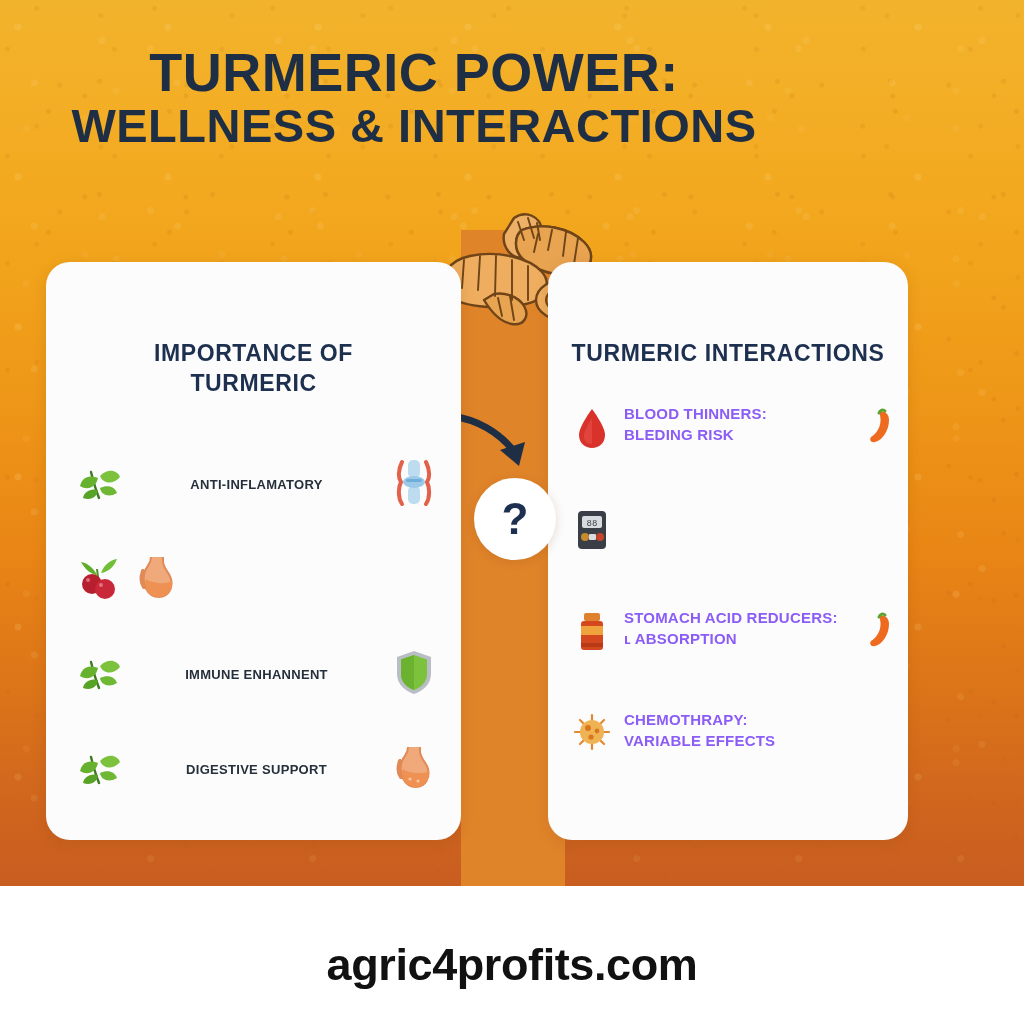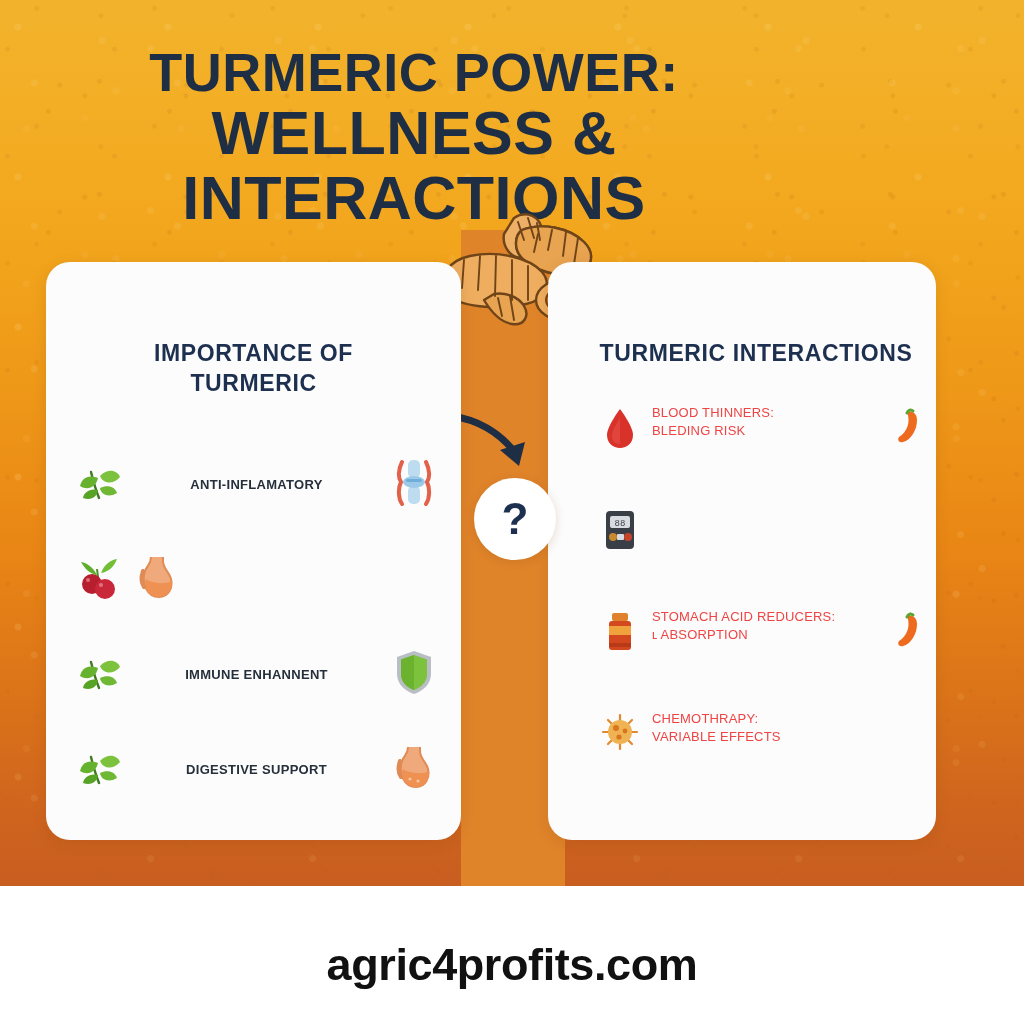--- a/index.html
+++ b/index.html
@@ -78,41 +78,41 @@
     line-height: 1.06;
   }
   .title-line {
     display: block;
     color: #1E2E44;
     font-weight: 800;
     font-size: 54px;
     letter-spacing: .5px;
     text-transform: uppercase;
   }
-  .title-line.l2 { font-size: 61px; }
+  .title-line.l2 { font-size: 47px; }
 
   
   .center-band {
     position: absolute;
     left: 461px; top: 230px;
     width: 104px; height: 656px;
     background: #E0842A;
   }
 
   
   .panel {
     position: absolute;
     top: 262px;
     height: 578px;
     background: #FCFCFC;
     box-shadow: 0 3px 14px rgba(120,60,10,.16);
     border-radius: 24px;
   }
   .panel-left  { left: 46px;  width: 415px; }
-  .panel-right { left: 548px; width: 360px; padding-left: 28px; }
+  .panel-right { left: 548px; width: 360px; }
 
   .panel-head {
     color: #1E3050;
     font-weight: 800;
     font-size: 23px;
     letter-spacing: .6px;
     text-align: center;
     text-transform: uppercase;
     line-height: 1.32;
   }
@@ -152,23 +152,23 @@
   }
   .right-row {
     display: flex;
     align-items: flex-start;
     min-height: 96px;
     padding: 6px 10px 0 18px;
   }
   .right-ico-lead { width: 52px; flex: 0 0 52px; text-align: center; padding-top: 2px; }
   .right-text {
     flex: 1 1 auto;
-    color: #ef4444;
-    font-weight: 400;
-    font-size: 13px;
+    color: #8b5cf6;
+    font-weight: 700;
+    font-size: 15px;
     letter-spacing: .2px;
     text-transform: uppercase;
     line-height: 1.35;
     padding-left: 6px;
   }
   .right-ico-trail { width: 34px; flex: 0 0 34px; text-align: center; padding-top: 2px; }
 
   
   .q-badge {
     position: absolute;

